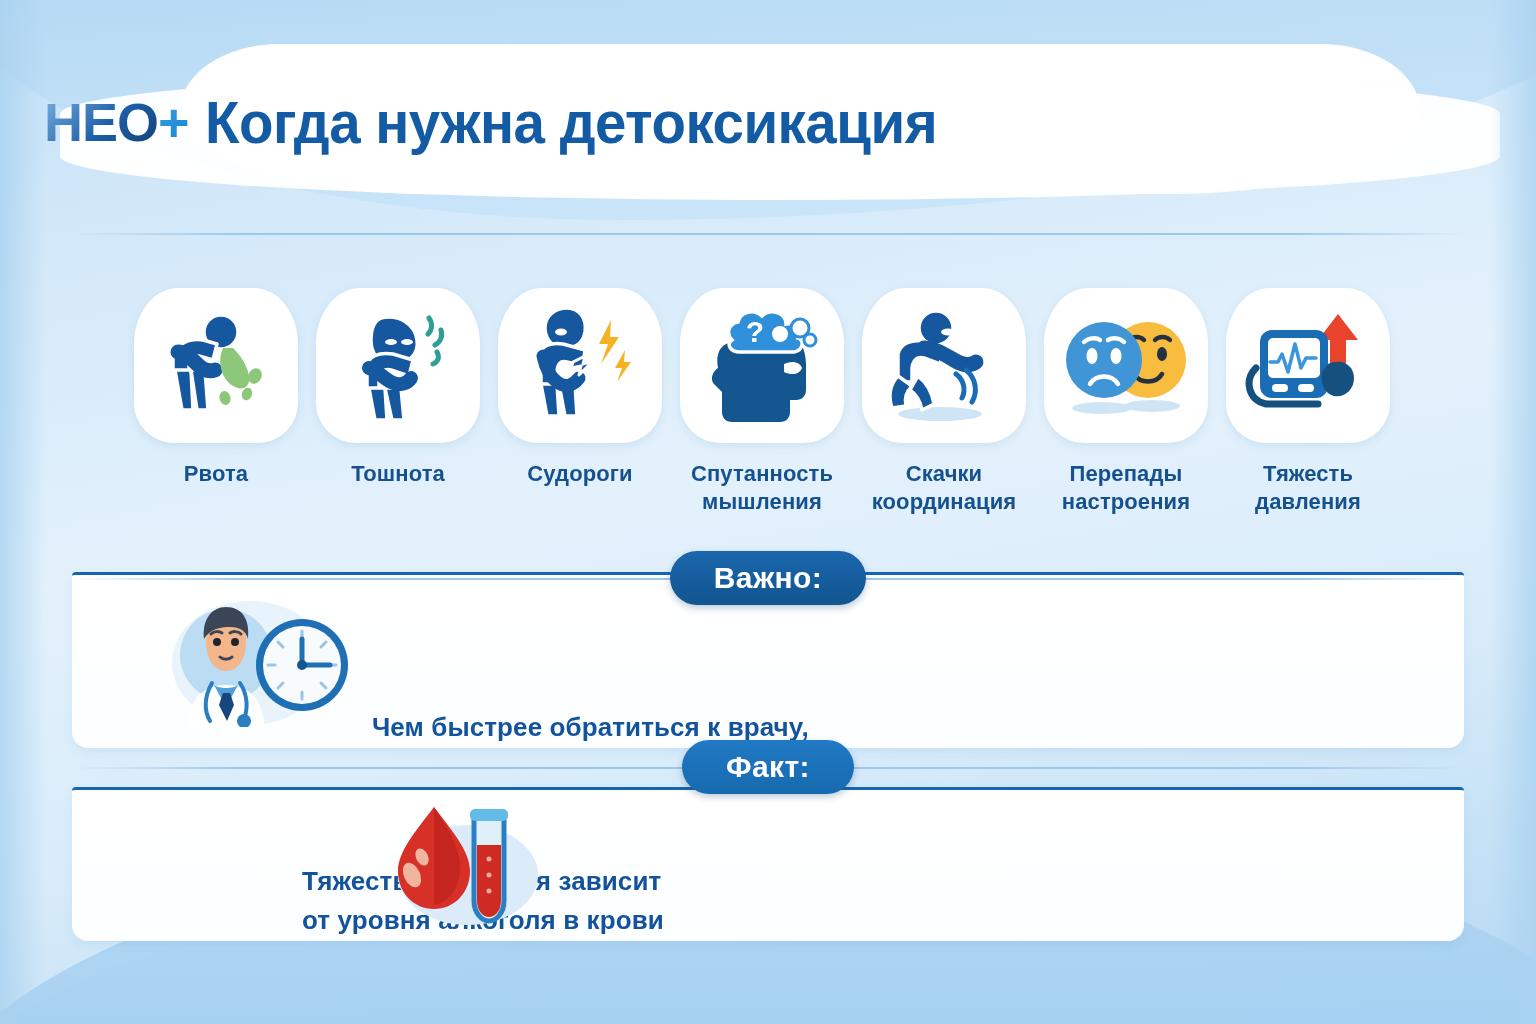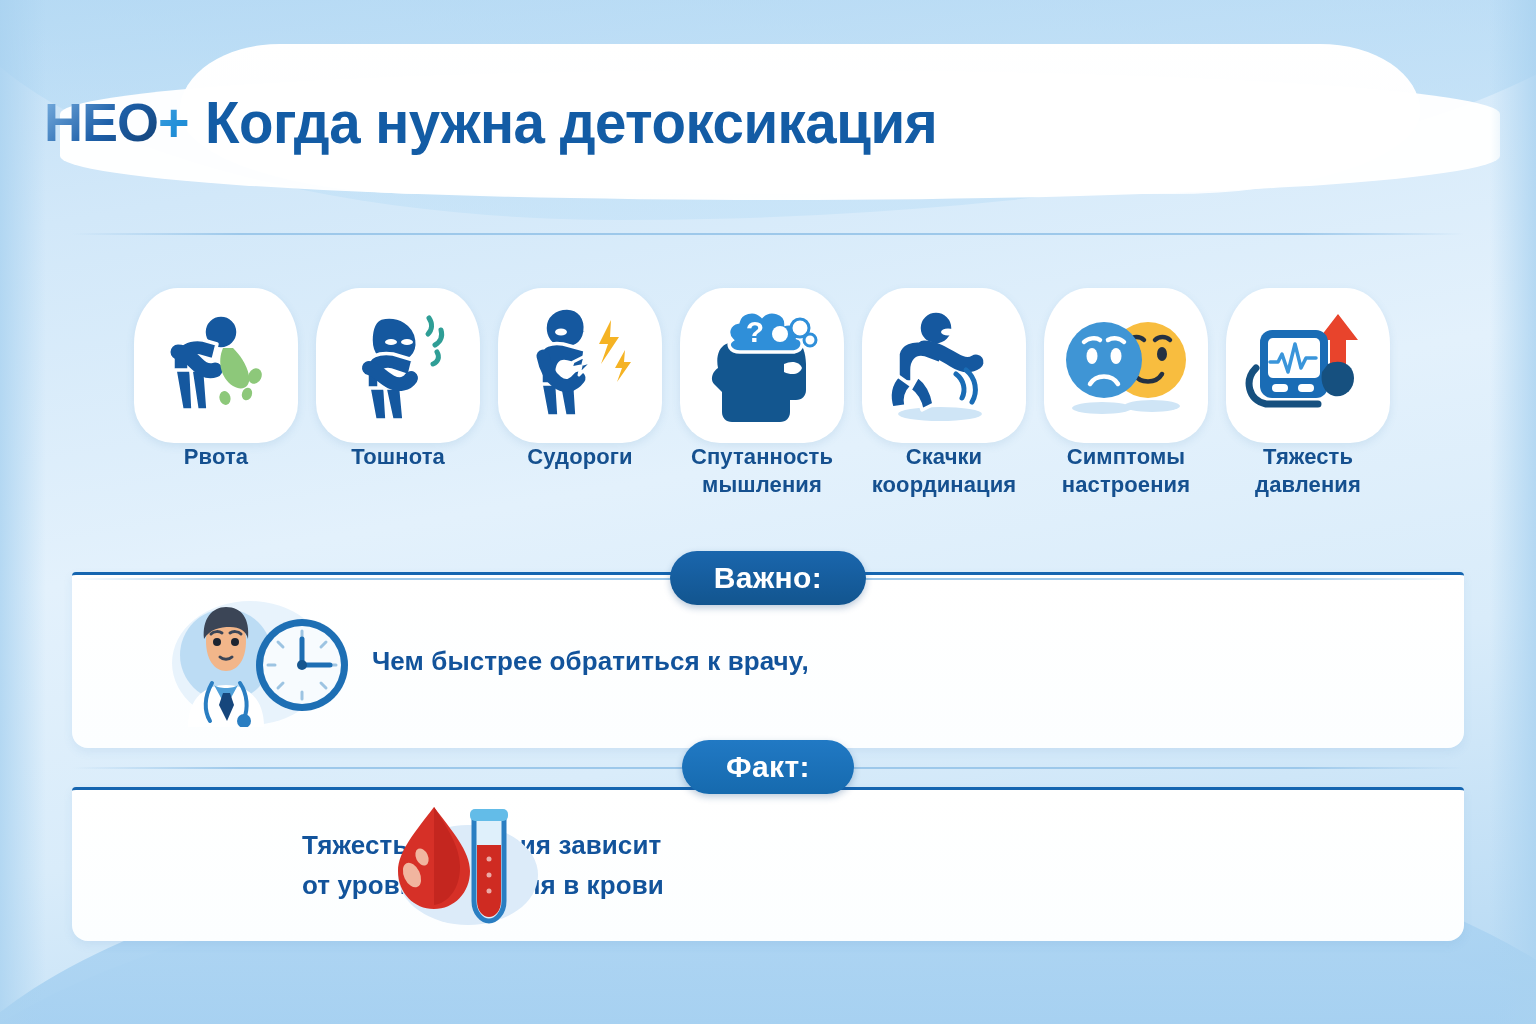--- a/index.html
+++ b/index.html
@@ -105,35 +105,35 @@
   .icon-card {
     width: 164px; height: 155px;
     background: #ffffff;
     border-radius: 44px 44px 40px 40px / 56px 56px 40px 40px;
     box-shadow: 0 3px 8px rgba(70,130,180,.13);
     display: flex; align-items: center; justify-content: center;
     overflow: hidden;
   }
   .icon-card svg { display: block; }
   .symptom-label {
-    text-align: center;
+    margin-top: 17px; text-align: center;
     font-size: 22px; font-weight: 700; color: #15508f;
     line-height: 1.28; letter-spacing: .1px;
   }
 
   
   .panel {
     position: absolute; left: 72px; width: 1392px;
     background: linear-gradient(180deg,#ffffff 0%, #fcfeff 100%);
     border-top: 3px solid #1565b0;
     border-radius: 4px 4px 16px 16px;
     box-shadow: 0 4px 10px rgba(80,140,195,.10);
     box-sizing: border-box;
   }
-  .panel-inner { display: flex; align-items: center; height: 100%; padding-left: 300px; }
+  .panel-inner { display: flex; align-items: flex-end; height: 100%; padding-left: 300px; }
   .panel-art { position: absolute; left: 300px; top: 50%; transform: translateY(-50%); }
   .panel-text {
     font-size: 26px; font-weight: 700; color: #12539b;
     line-height: 1.52; letter-spacing: .1px;
   }
 </style>
 </head>
 <body>
 
 <div id="root">
@@ -293,21 +293,21 @@
             <ellipse cx="56" cy="50" rx="5.5" ry="8"></ellipse>
           </g>
           <g fill="none" stroke="#ffffff" stroke-width="4.5" stroke-linecap="round">
             <path d="M24 36 C28 32 36 31 40 34"></path>
             <path d="M48 34 C53 31 60 32 64 36"></path>
             <path d="M30 78 C36 68 52 68 58 78"></path>
           </g>
         </svg>
       </div>
       <div class="symptom-label">
-        <div>Симптомы</div>
+        <div>Перепады</div>
         <div>настроения</div>
       </div>
     </div>
 
     <div class="symptom">
       <div class="icon-card">
         <svg width="132" height="120" viewBox="0 0 132 120">
           <path d="M96 8 l20 26 h-12 v30 h-16 v-30 h-12 Z" fill="#e8442c"></path>
           <path d="M14 62 C2 74 6 94 24 98 L76 98" fill="none" stroke="#16507f" stroke-width="7" stroke-linecap="round"></path>
           <rect x="18" y="24" width="68" height="68" rx="12" fill="#1a6cb5"></rect>

